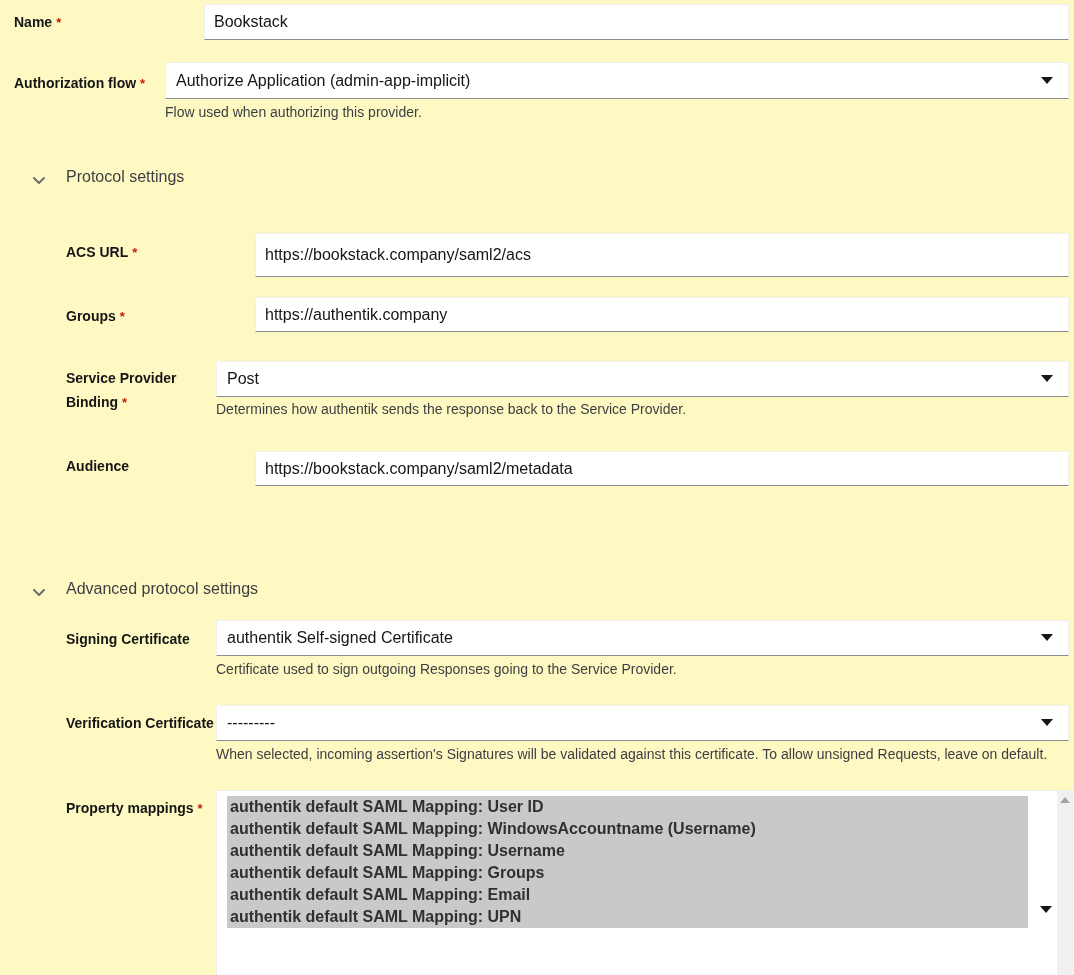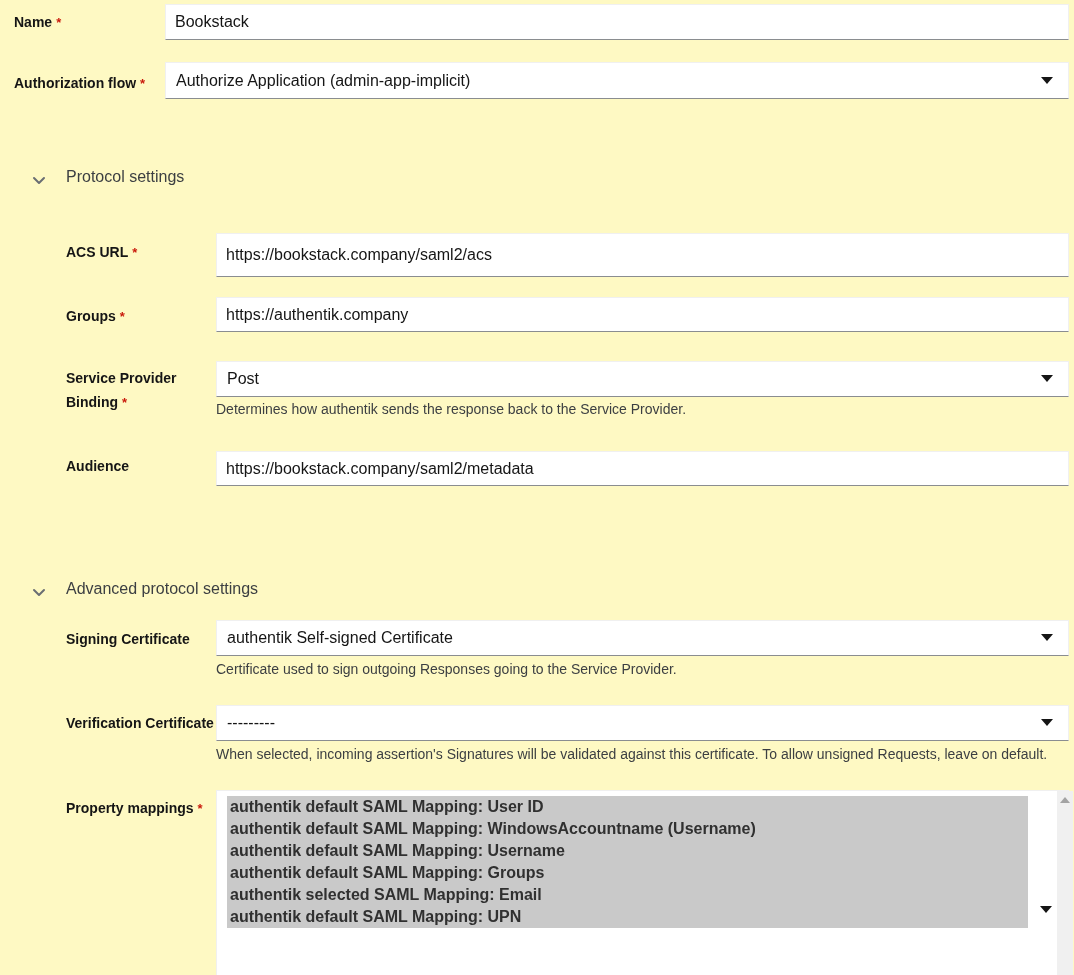--- a/index.html
+++ b/index.html
@@ -14,21 +14,21 @@
   .label.indent { left:66px; }
   .label .req { color:#c9190b; font-size:13px; font-weight:700; margin-left:4px; }
   .nowrap { white-space:nowrap; }
 
   .textinput, .selectbox {
     position:absolute; left:165px; right:5px; height:36px;
     background:#fff;
     border:1px solid #f0f0f0; border-bottom:1px solid #8a8d90;
     font-size:16px; color:#151515; font-family:inherit;
   }
-  .textinput { padding:0 10px 0 9px; outline:none; }
+  .textinput { padding:0 10px 0 9px; outline:none;margin-left:39px; }
   .selectbox { display:flex; align-items:center; padding-left:10px; cursor:pointer; }
   .indent-ctl { left:216px !important; }
 
   .caret-down {
     position:absolute; right:15px; top:50%; margin-top:-4px;
     width:0; height:0;
     border-left:6px solid transparent; border-right:6px solid transparent;
     border-top:7px solid #151515;
   }
 
@@ -79,20 +79,21 @@
   </div>
   <input class="textinput" style="top: 4px;" type="text" value="Bookstack">
 
   <div class="label nowrap" style="top:71px;">
     <span>Authorization flow</span><span class="req">*</span>
   </div>
   <div class="selectbox" style="top:62px; height:37px;">
     <span>Authorize Application (admin-app-implicit)</span>
     <span class="caret-down"></span>
   </div>
+  <div class="help" style="top:103px;">Flow used when authorizing this provider.</div>
 
   <div class="section-header" style="top:166px;">
     <span class="chevron">
       <svg width="14" height="10" viewBox="0 0 14 10">
           <polyline points="2,2 7,7 12,2" fill="none" stroke="#6a6e73" stroke-width="2" stroke-linecap="round" stroke-linejoin="round"></polyline>
         </svg>
     </span>
     <span class="section-title">Protocol settings</span>
   </div>
 
@@ -149,21 +150,21 @@
 
   <div class="label indent nowrap" style="top:796px;">
     <span>Property mappings</span><span class="req">*</span>
   </div>
   <div class="listbox">
     <div class="listbox-options">
       <div class="option">authentik default SAML Mapping: User ID</div>
       <div class="option">authentik default SAML Mapping: WindowsAccountname (Username)</div>
       <div class="option">authentik default SAML Mapping: Username</div>
       <div class="option">authentik default SAML Mapping: Groups</div>
-      <div class="option">authentik selected SAML Mapping: Email</div>
+      <div class="option">authentik default SAML Mapping: Email</div>
       <div class="option">authentik default SAML Mapping: UPN</div>
     </div>
     <span class="caret-down"></span>
   </div>
   <div class="scrollbar">
     <span class="scroll-up-arrow"></span>
   </div>
 
 </div>
 

